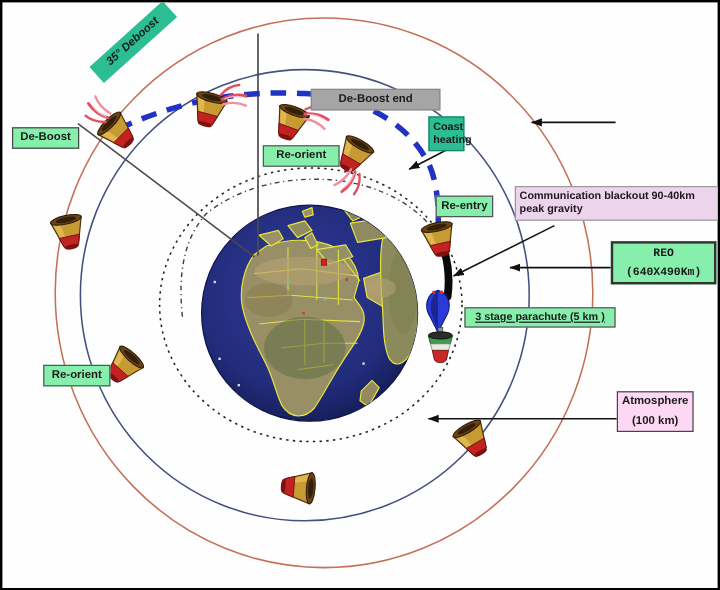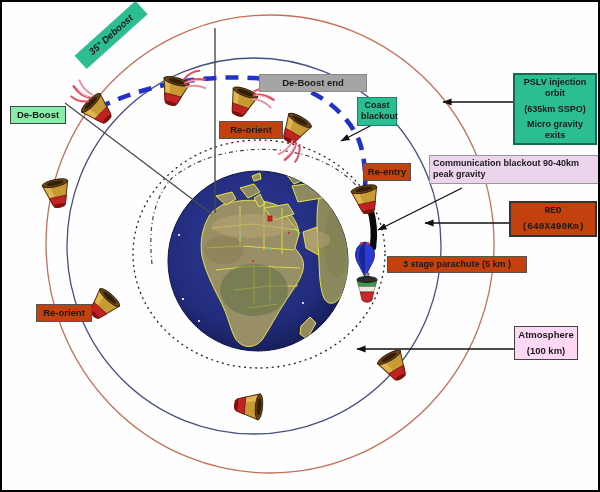--- a/index.html
+++ b/index.html
@@ -11,21 +11,21 @@
   .stage svg{position:absolute;left:0;top:0;}
   .lbl{
     position:absolute;box-sizing:border-box;
     font-size:9.5px;font-weight:bold;color:#1a1a1a;
     text-align:center;line-height:1.25;padding:2px 3px;
     border:1px solid #555;white-space:nowrap;
   }
   .teal{background:#2cbd92;border-color:#17836a;}
   .pink{background:#86efac;border-color:#444;}
   .lav {background:#ecd4ec;border-color:#999;white-space:normal;text-align:left;font-size:9px;}
-  .yel {background:#c2410c;}
+  .yel {background:#86efac;}
   .gray{background:#a5a5a5;border-color:#8a8a8a;}
   .rot {transform:rotate(-42deg);font-style:italic;border:none;padding:3px 8px;}
   .multi{white-space:normal;}
   .gap{margin-top:4px;}
   .sm{font-size:9px;}
   .thick{border-width:2px;border-color:#333;}
   .line{display:block;}
 </style>
 </head>
 <body>
@@ -178,46 +178,39 @@
   </svg>
 
   <div class="lbl teal rot" style="left:68px;top:24px;width:82px;">35° Deboost</div>
 
   <div class="lbl pink" style="left:8px;top:104px;width:56px;">De-Boost</div>
 
   <div class="lbl gray" style="left:246px;top:72px;width:108px;margin-left:11px;">De-Boost end</div>
 
   <div class="lbl yel" style="left:217px;top:119px;width:64px;">Re-orient</div>
 
-  <div class="lbl teal multi sm" style="left:355px;top:95px;width:40px;">
+  <div class="lbl teal multi sm" style="left:355px;top:95px;width:30px;">
     <span class="line">Coast</span>
-    <span class="line">blackout</span>
+    <span class="line">heating</span>
   </div>
 
   <div class="lbl yel" style="left:361px;top:161px;width:48px;">Re-entry</div>
 
-  <div class="lbl teal multi sm thick" style="left:511px;top:71px;width:84px;border-color:#156a52;">
-    <span class="line">PSLV injection</span>
-    <span class="line">orbit</span>
-    <span class="line gap">(635km SSPO)</span>
-    <span class="line gap">Micro gravity</span>
-    <span class="line">exits</span>
-  </div>
 
   <div class="lbl lav multi" style="left:427px;top:153px;width:171px;">
     <span class="line">Communication blackout 90-40km</span>
     <span class="line">peak gravity</span>
   </div>
 
   <div class="lbl yel multi thick" style="left:507px;top:199px;width:88px;font-family:Liberation Mono, monospace;">
     <span class="line">REO</span>
     <span class="line gap">(640X490Km)</span>
   </div>
 
-  <div class="lbl yel sm" style="left:385px;top:254px;width:140px;">3 stage parachute (5 km )</div>
+  <div class="lbl yel sm" style="left:385px;top:254px;width:126px;text-decoration:underline;">3 stage parachute (5 km )</div>
 
 
   <div class="lbl yel" style="left:34px;top:302px;width:56px;">Re-orient</div>
 
   <div class="lbl pink multi" style="left:512px;top:324px;width:64px;border-width:1.5px;background:#fcd8f4;">
     <span class="line">Atmosphere</span>
     <span class="line gap">(100 km)</span>
   </div>
 
 </div>

